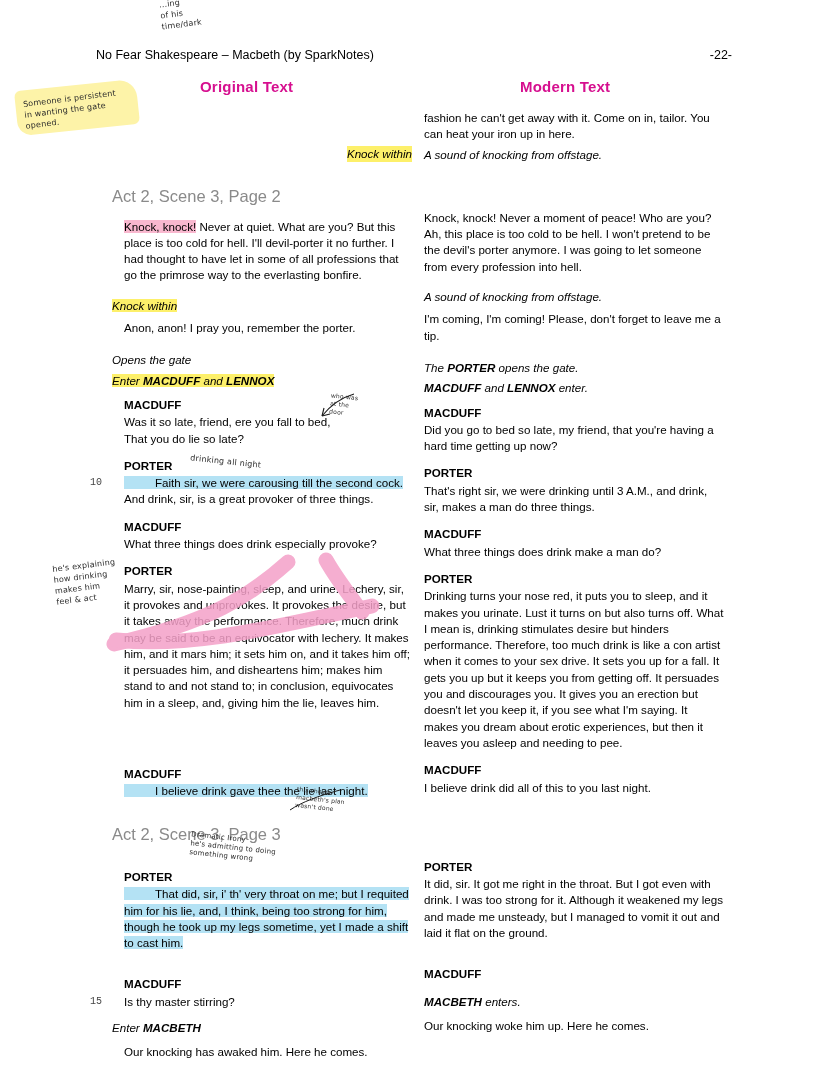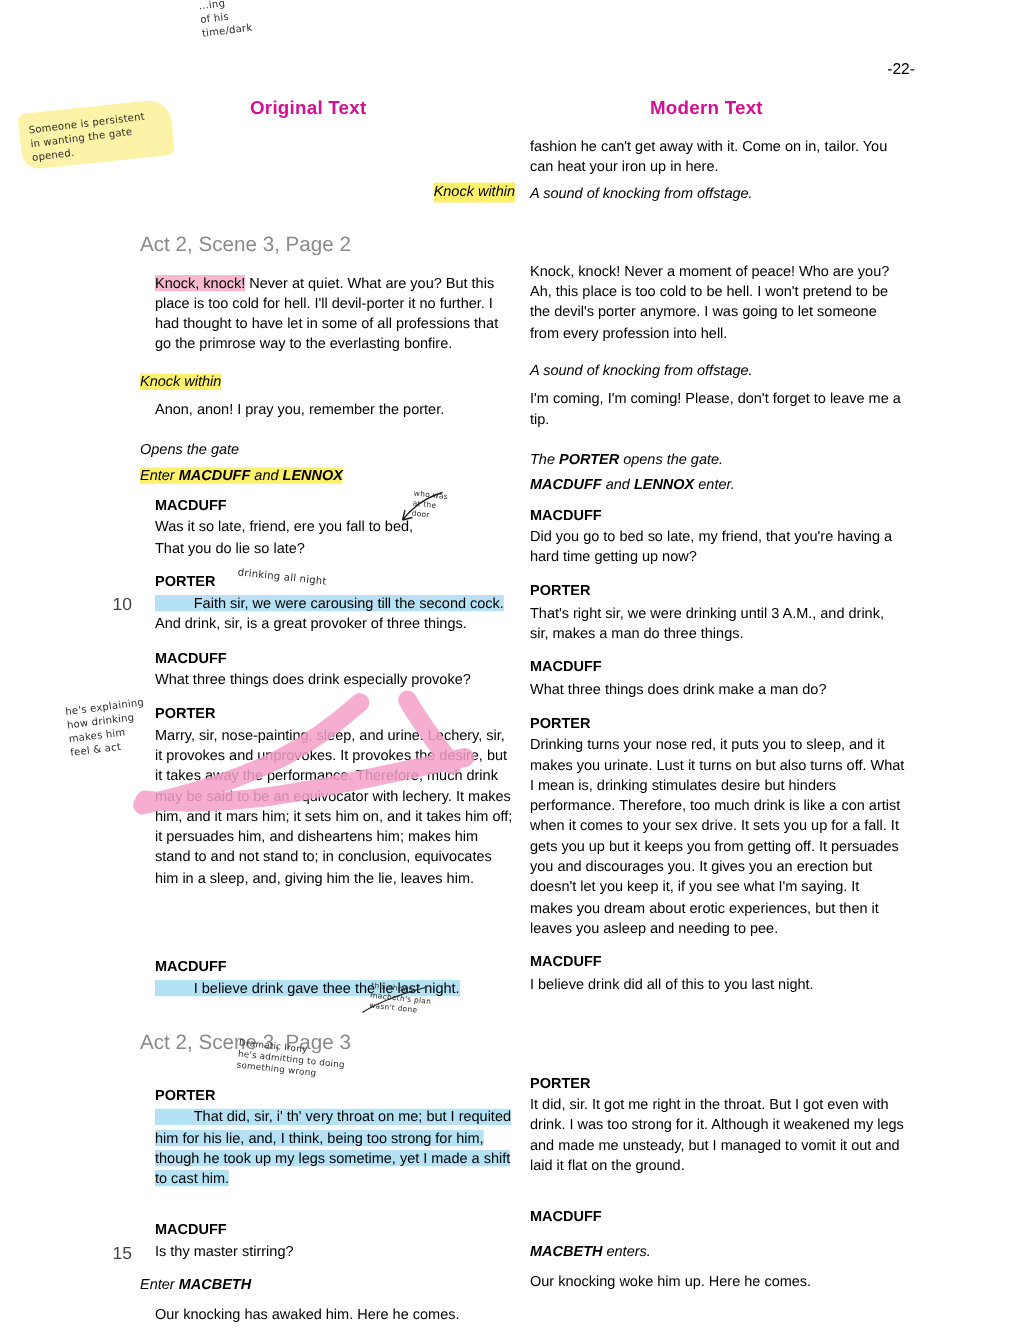--- a/index.html
+++ b/index.html
@@ -85,22 +85,23 @@
     font-size: 16.5px;
     color: #8a8a8a;
     font-weight: normal;
     margin: 0;
   }
 
   
   .linenum {
     position: absolute;
     left: -22px;
-    font-size: 14px;
+    font-size: 10px;
     color: #444;
+    font-family: Liberation Mono, monospace;
   }
 
   
   .hl-pink   { background: #f9b8cf; }
   .hl-yellow { background: #fdf06a; }
   .hl-blue   { background: #b4e2f4; padding-left: 31px; }
 
   
   .marker-swoosh {
     position: absolute;
@@ -135,20 +136,21 @@
 </head>
 <body>
 
 <div class="page">
 
   <div class="handwriting rot-l" style="left:160px; top:-6px; width:90px;">...ing
 of his
 time/dark</div>
 
   <div class="doc-header">
+    <div class="doc-title">No Fear Shakespeare – Macbeth (by SparkNotes)</div>
     <div class="page-number">-22-</div>
   </div>
 
   <div class="col-heading orig">Original Text</div>
   <div class="col-heading modern">Modern Text</div>
 
   <div class="sticky" style="left:16px; top:85px; width:122px; height:45px;"></div>
   <div class="handwriting rot-l" style="left:24px; top:92px; width:112px;">Someone is persistent
 in wanting the gate
 opened.</div>

